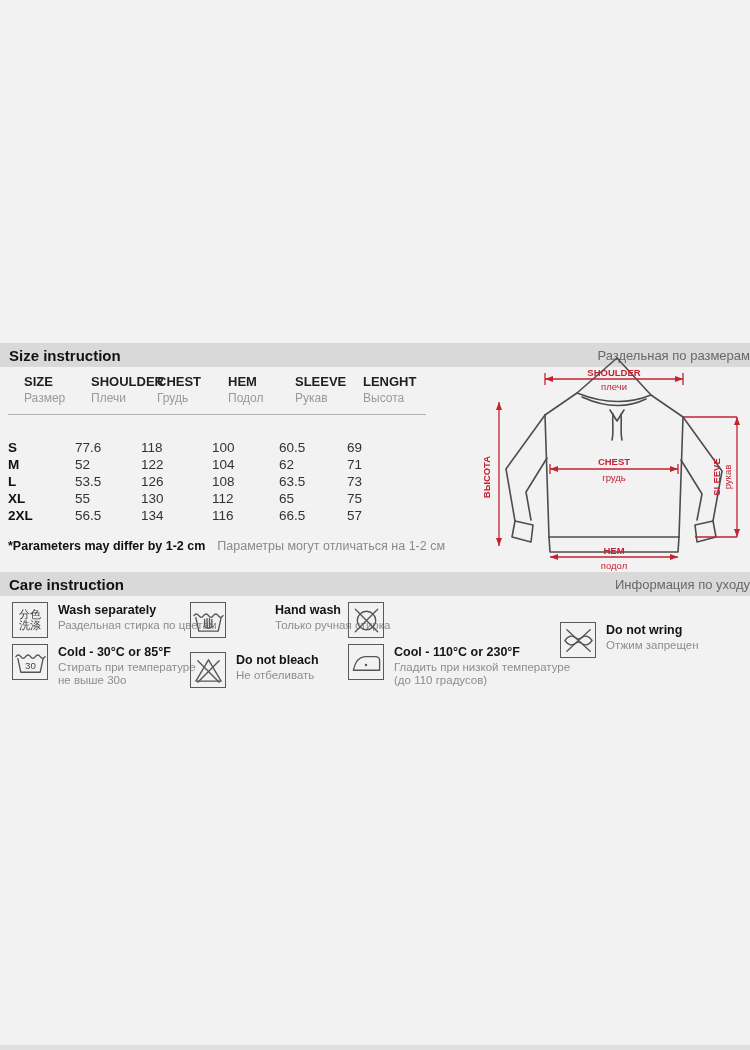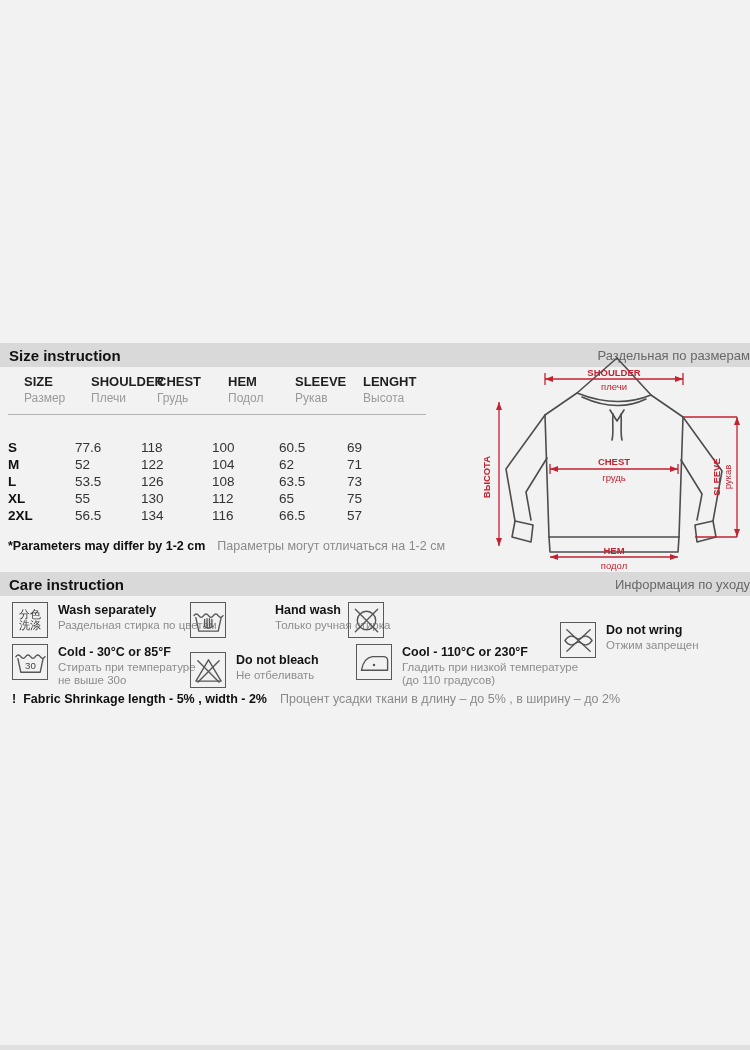--- a/index.html
+++ b/index.html
@@ -38,21 +38,21 @@
   .icon-cjk{font-size:11px;line-height:11.5px;color:#3d3d3d;text-align:center;}
   .ci-text{margin-left:10px;padding-top:1px;}
   .ci-title{font-weight:bold;font-size:12.5px;color:#141414;line-height:14px;}
   .ci-desc{font-size:11.5px;color:#8d8d8d;line-height:13px;margin-top:2px;}
   #care1{left:12px;top:602px;}
   #care2{left:190px;top:602px;gap:39px;}
   #care3{left:348px;top:602px;}
   #care4{left:560px;top:602px;margin-top:20px;}
   #care5{left:12px;top:644px;}
   #care6{left:190px;top:652px;}
-  #care7{left:348px;top:644px;margin-left:8px;}
+  #care7{left:348px;top:644px;}
 
   .shrink-note{position:absolute;left:12px;top:692px;font-size:12.5px;white-space:nowrap;}
   .shrink-note .mark{font-weight:bold;color:#101010;}
   .shrink-note .en{font-weight:bold;color:#101010;margin-left:7px;}
   .shrink-note .ru{color:#8a8a8a;margin-left:13px;}
 
   .bottom-strip{position:absolute;left:0;right:0;top:1045px;height:5px;background:#e0e0e0;}
 
   svg .garment{stroke:#4d4d4d;stroke-width:1.6;fill:none;stroke-linejoin:round;stroke-linecap:round;}
   svg .meas{stroke:#c32230;stroke-width:1.3;fill:none;}
@@ -294,18 +294,15 @@
         <path class="care" d="M3.5,25 L30.5,25 L30.5,15 Q30.5,11 26,11 L15,11 Q6,12 3.5,25 Z"></path>
         <circle cx="16.5" cy="19.5" r="1.3" fill="#555"></circle>
       </svg>
     </div>
     <div class="ci-text">
       <div class="ci-title">Cool - 110°C or 230°F</div>
       <div class="ci-desc"><span>Гладить при низкой температуре</span><br><span>(до 110 градусов)</span></div>
     </div>
   </div>
 
-  <div class="shrink-note">
-    <span class="mark">!</span><span class="en">Fabric Shrinkage length - 5% , width - 2%</span><span class="ru">Процент усадки ткани в длину – до 5% , в ширину – до 2%</span>
-  </div>
 
   <div class="bottom-strip"></div>
 </div>
 
 </body></html>

